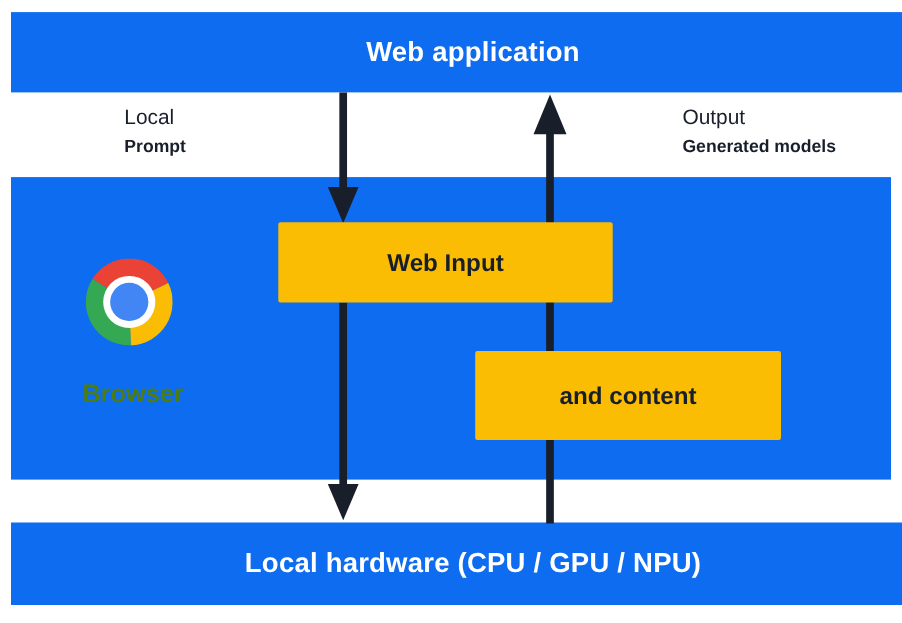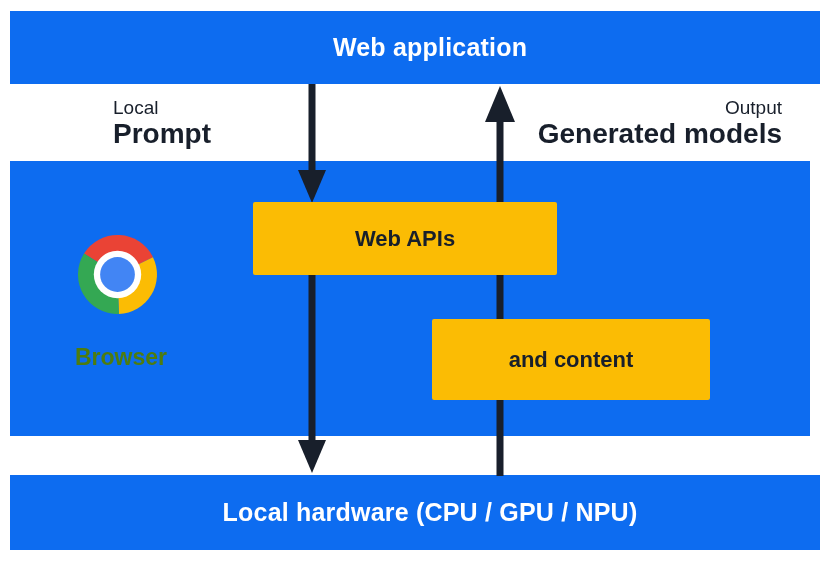--- a/index.html
+++ b/index.html
@@ -12,23 +12,23 @@
     display:flex;align-items:center;justify-content:center;padding-left:20px;
   }
   .top-bar{top:11px;height:73px;}
   .bottom-bar{top:475px;height:75px;}
   .bar-label{color:#ffffff;font-weight:bold;font-size:25px;letter-spacing:0.2px;}
   .mid-section{
     position:absolute;left:10px;top:161px;width:800px;height:275px;background:#0d6cf0;
   }
   .io-label{position:absolute;top:96px;color:#181f2b;}
   .io-left{left:113px;text-align:left;}
-  .io-right{right:38px;text-align:right;}
+  .io-right{right:60px;}
   .io-title{font-size:19px;line-height:24px;}
-  .io-value{font-size:28px;font-weight:bold;line-height:28px;}
+  .io-value{font-size:16px;font-weight:bold;line-height:28px;}
   .arrows{position:absolute;left:0;top:0;pointer-events:none;}
   .arrow-line{stroke:#181f2b;stroke-width:7;fill:none;}
   .arrow-head{fill:#181f2b;stroke:none;}
   .chrome-logo{position:absolute;left:78px;top:235px;width:79px;height:79px;}
   .browser-label{
     position:absolute;left:41px;top:344px;width:160px;text-align:center;
     color:#4d7c0f;font-size:23px;font-weight:bold;
   }
   .yellow-box{
     position:absolute;background:#fbbc04;border-radius:2px;
@@ -80,19 +80,19 @@
   <svg class="chrome-logo" viewBox="0 0 100 100">
     <path fill="#ea4335" d="M50 50 L7.6 23.5 A50 50 0 0 1 94.9 28.1 Z"></path>
     <path fill="#fbbc04" d="M50 50 L94.9 28.1 A50 50 0 0 1 51.7 100 Z"></path>
     <path fill="#34a853" d="M50 50 L51.7 100 A50 50 0 0 1 7.6 23.5 Z"></path>
     <circle cx="50" cy="50" r="30" fill="#ffffff"></circle>
     <circle cx="50" cy="50" r="22" fill="#4285f4"></circle>
   </svg>
   <div class="browser-label">Browser</div>
 
   <div class="yellow-box box-web-apis">
-    <span>Web APIs</span>
+    <span>Web Input</span>
   </div>
   <div class="yellow-box box-builtin">
     <span>and content</span>
   </div>
 
 </div>
 
 </body></html>

